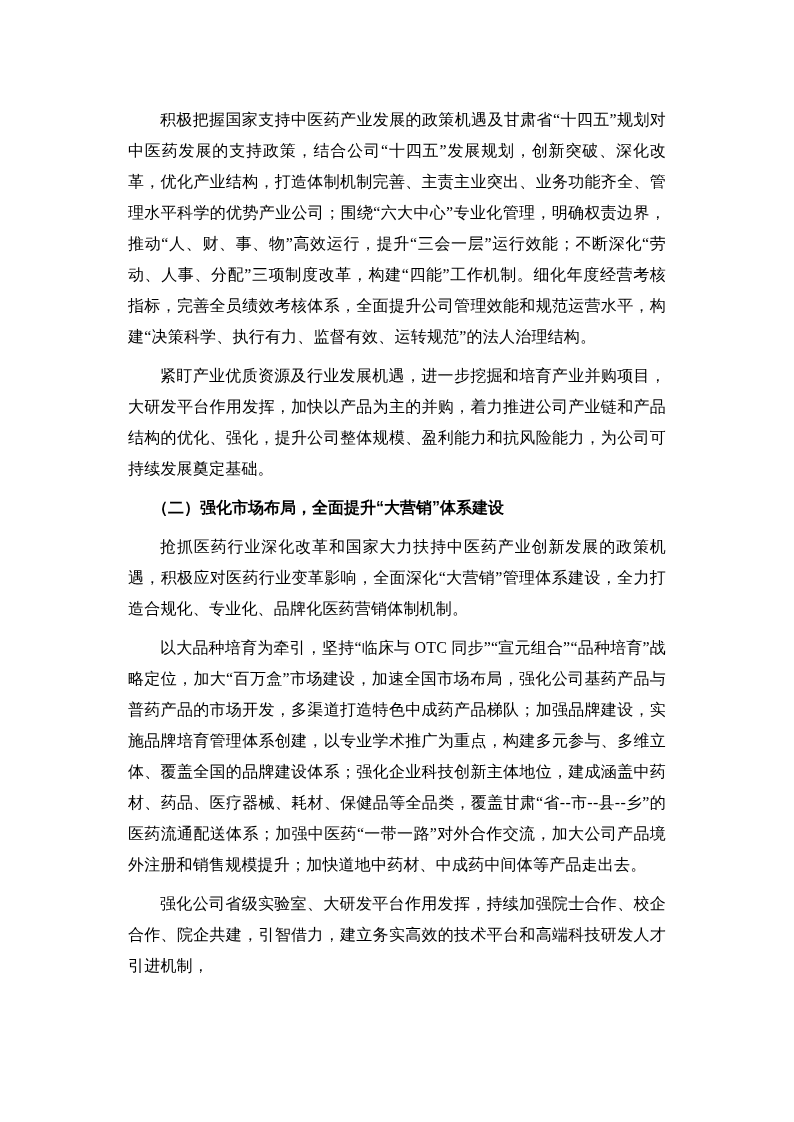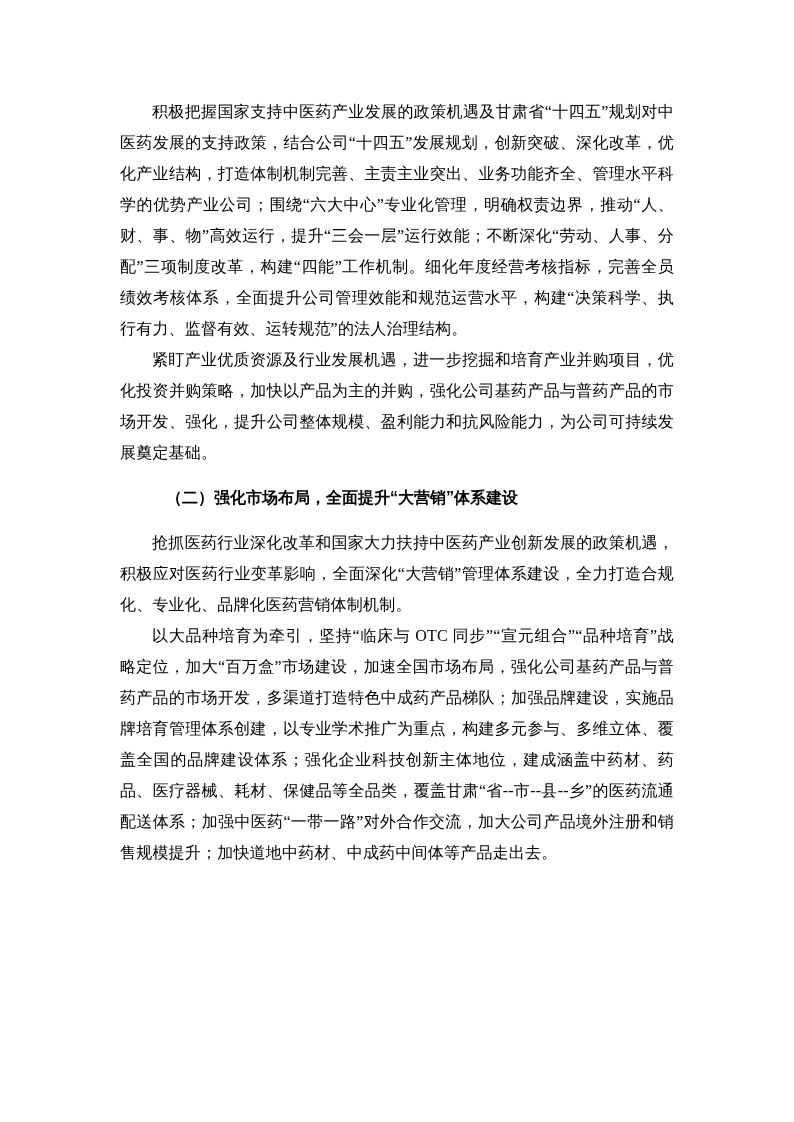--- a/index.html
+++ b/index.html
@@ -15,46 +15,47 @@
     overflow: hidden;
   }
   .content {
     position: absolute;
     left: 120px;
     top: 96px;
     width: 554px;
     color: #000000;
   }
   .para {
-    margin: 0;
+    margin: 8px;
     padding: 0;
     font-family: "Liberation Serif", "DejaVu Serif", serif;
     font-size: 16px;
     line-height: 31px;
     text-indent: 2em;
     text-align: justify;
     letter-spacing: 0.2px;
     color: #000000;
   }
   .heading {
-    margin: 14px;
+    margin: 0;
     padding: 0;
     font-family: "Liberation Sans", "DejaVu Sans", sans-serif;
     font-weight: bold;
     font-size: 16px;
     line-height: 31px;
     text-indent: 2em;
     text-align: left;
     color: #000000;
   }
 </style>
 </head>
 <body>
 
 <div class="page">
   <div class="content">
     <p class="para">积极把握国家支持中医药产业发展的政策机遇及甘肃省“十四五”规划对中医药发展的支持政策，结合公司“十四五”发展规划，创新突破、深化改革，优化产业结构，打造体制机制完善、主责主业突出、业务功能齐全、管理水平科学的优势产业公司；围绕“六大中心”专业化管理，明确权责边界，推动“人、财、事、物”高效运行，提升“三会一层”运行效能；不断深化“劳动、人事、分配”三项制度改革，构建“四能”工作机制。细化年度经营考核指标，完善全员绩效考核体系，全面提升公司管理效能和规范运营水平，构建“决策科学、执行有力、监督有效、运转规范”的法人治理结构。</p>
-    <p class="para">紧盯产业优质资源及行业发展机遇，进一步挖掘和培育产业并购项目，优化投资并购策略，加快以产品为主的并购，强化公司基药产品与普药产品的市场开发、强化，提升公司整体规模、盈利能力和抗风险能力，为公司可持续发展奠定基础。</p>
+    <p class="para">紧盯产业优质资源及行业发展机遇，进一步挖掘和培育产业并购项目，大研发平台作用发挥，加快以产品为主的并购，着力推进公司产业链和产品结构的优化、强化，提升公司整体规模、盈利能力和抗风险能力，为公司可持续发展奠定基础。</p>
     <h2 class="heading">（二）强化市场布局，全面提升“大营销”体系建设</h2>
     <p class="para">抢抓医药行业深化改革和国家大力扶持中医药产业创新发展的政策机遇，积极应对医药行业变革影响，全面深化“大营销”管理体系建设，全力打造合规化、专业化、品牌化医药营销体制机制。</p>
     <p class="para">以大品种培育为牵引，坚持“临床与 OTC 同步”“宣元组合”“品种培育”战略定位，加大“百万盒”市场建设，加速全国市场布局，强化公司基药产品与普药产品的市场开发，多渠道打造特色中成药产品梯队；加强品牌建设，实施品牌培育管理体系创建，以专业学术推广为重点，构建多元参与、多维立体、覆盖全国的品牌建设体系；强化企业科技创新主体地位，建成涵盖中药材、药品、医疗器械、耗材、保健品等全品类，覆盖甘肃“省--市--县--乡”的医药流通配送体系；加强中医药“一带一路”对外合作交流，加大公司产品境外注册和销售规模提升；加快道地中药材、中成药中间体等产品走出去。</p>
+    <p class="para">强化公司省级实验室、大研发平台作用发挥，持续加强院士合作、校企合作、院企共建，引智借力，建立务实高效的技术平台和高端科技研发人才引进机制，</p>
   </div>
 </div>
 
 </body></html>

